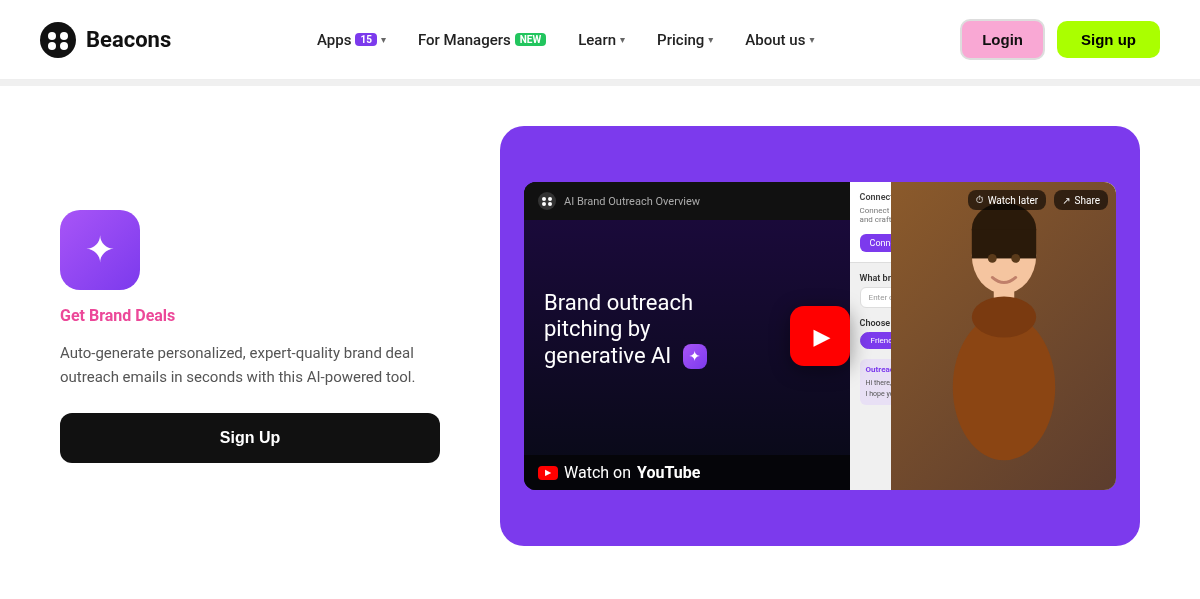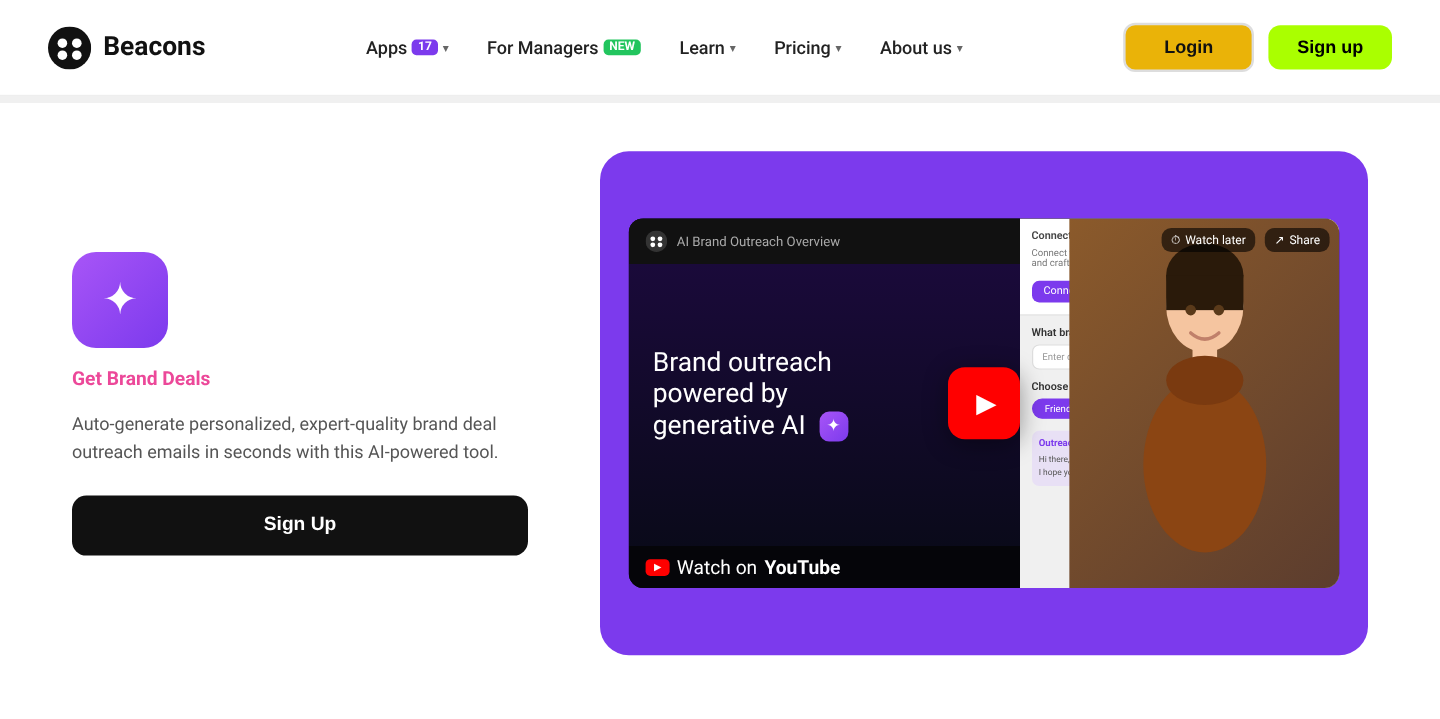--- a/index.html
+++ b/index.html
@@ -67,25 +67,25 @@
     .nav-chevron {
       font-size: 10px;
       color: #666;
     }
     .nav-right {
       display: flex;
       align-items: center;
       gap: 12px;
     }
     .btn-login {
-      padding: 10px 32px;
+      padding: 10px 20px;
       font-size: 15px;
       font-weight: 600;
       color: #111;
-      background: #eab308;
+      background: #f9a8d4;
       border: 2px solid #ddd;
       border-radius: 10px;
       cursor: pointer;
     }
     .btn-signup {
       padding: 10px 24px;
       font-size: 15px;
       font-weight: 700;
       color: #000;
       background: #aaff00;
@@ -407,21 +407,21 @@
       <circle cx="24" cy="14" r="4" fill="white"></circle>
       <circle cx="12" cy="24" r="4" fill="white"></circle>
       <circle cx="24" cy="24" r="4" fill="white"></circle>
     </svg>
     <span>Beacons</span>
   </a>
 
   <div class="nav-center">
     <div class="nav-item">
       <span>Apps</span>
-      <span class="nav-badge">17</span>
+      <span class="nav-badge">15</span>
       <span class="nav-chevron">▾</span>
     </div>
     <div class="nav-item">
       <span>For Managers</span>
       <span class="nav-badge-new">NEW</span>
     </div>
     <div class="nav-item">
       <span>Learn</span>
       <span class="nav-chevron">▾</span>
     </div>
@@ -465,21 +465,21 @@
               <circle cx="12" cy="14" r="4" fill="white"></circle>
               <circle cx="24" cy="14" r="4" fill="white"></circle>
               <circle cx="12" cy="24" r="4" fill="white"></circle>
               <circle cx="24" cy="24" r="4" fill="white"></circle>
             </svg>
             <span class="video-header-text">AI Brand Outreach Overview</span>
           </div>
           <div class="video-main-content">
             <div class="video-title-text">
               <span>Brand outreach</span><br>
-              <span>powered by</span><br>
+              <span>pitching by</span><br>
               <span>generative AI</span>
               <span class="video-title-icon">✦</span>
             </div>
           </div>
           <div class="video-bottom-bar">
             <div class="yt-logo-text">
               <div class="yt-icon"></div>
               <span>Watch on</span>
               <strong>YouTube</strong>
             </div>

